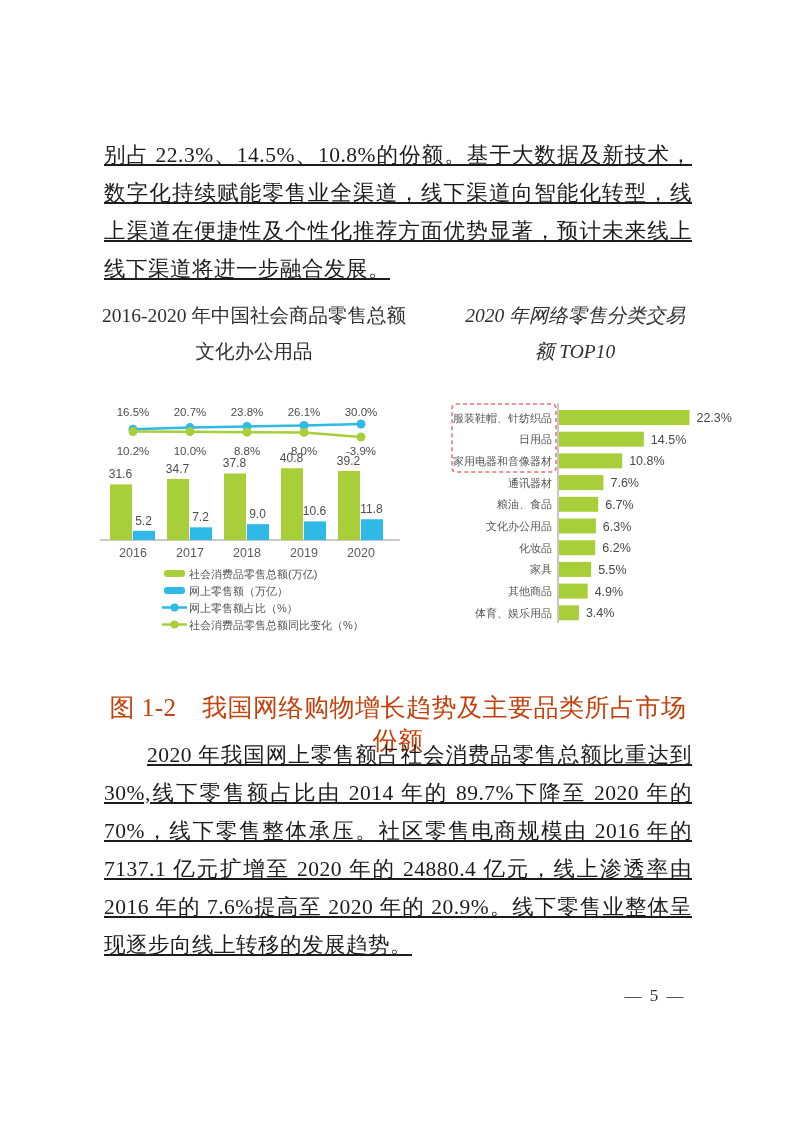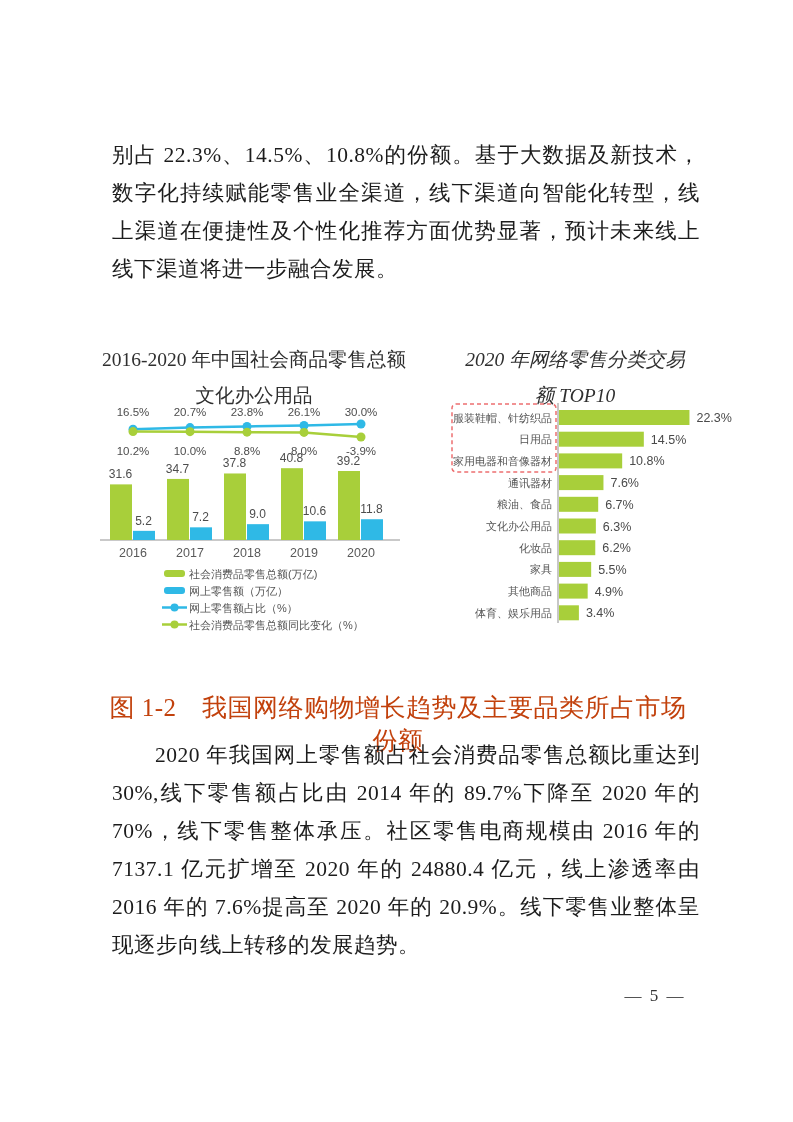--- a/index.html
+++ b/index.html
@@ -9,36 +9,36 @@
     width: 793px;
     height: 1122px;
     background: #ffffff;
     margin: 0 auto;
     overflow: hidden;
     font-family: "Liberation Serif", "DejaVu Serif", serif;
     color: #1c1c1c;
   }
   .body-par {
     position: absolute;
-    left: 112px;
+    left: 104px;
     width: 588px;
     font-size: 21.5px;
     line-height: 38px;
     text-align: justify;
     letter-spacing: 0.5px;
+    text-decoration: underline;
   }
   #par1 { top: 136px; }
   #par2 { top: 736px; text-indent: 2em; }
   .chart-title {
     position: absolute;
     text-align: center;
     font-size: 19.5px;
     line-height: 36px;
     color: #2f2f2f;
-    margin-top: 44px;
   }
   #title-left  { left: 96px;  top: 298px; width: 316px; }
   #title-right { left: 432px; top: 298px; width: 286px; font-style: italic; }
   .figure-caption {
     position: absolute;
     left: 104px;
     top: 691px;
     width: 588px;
     text-align: center;
     font-size: 25px;

